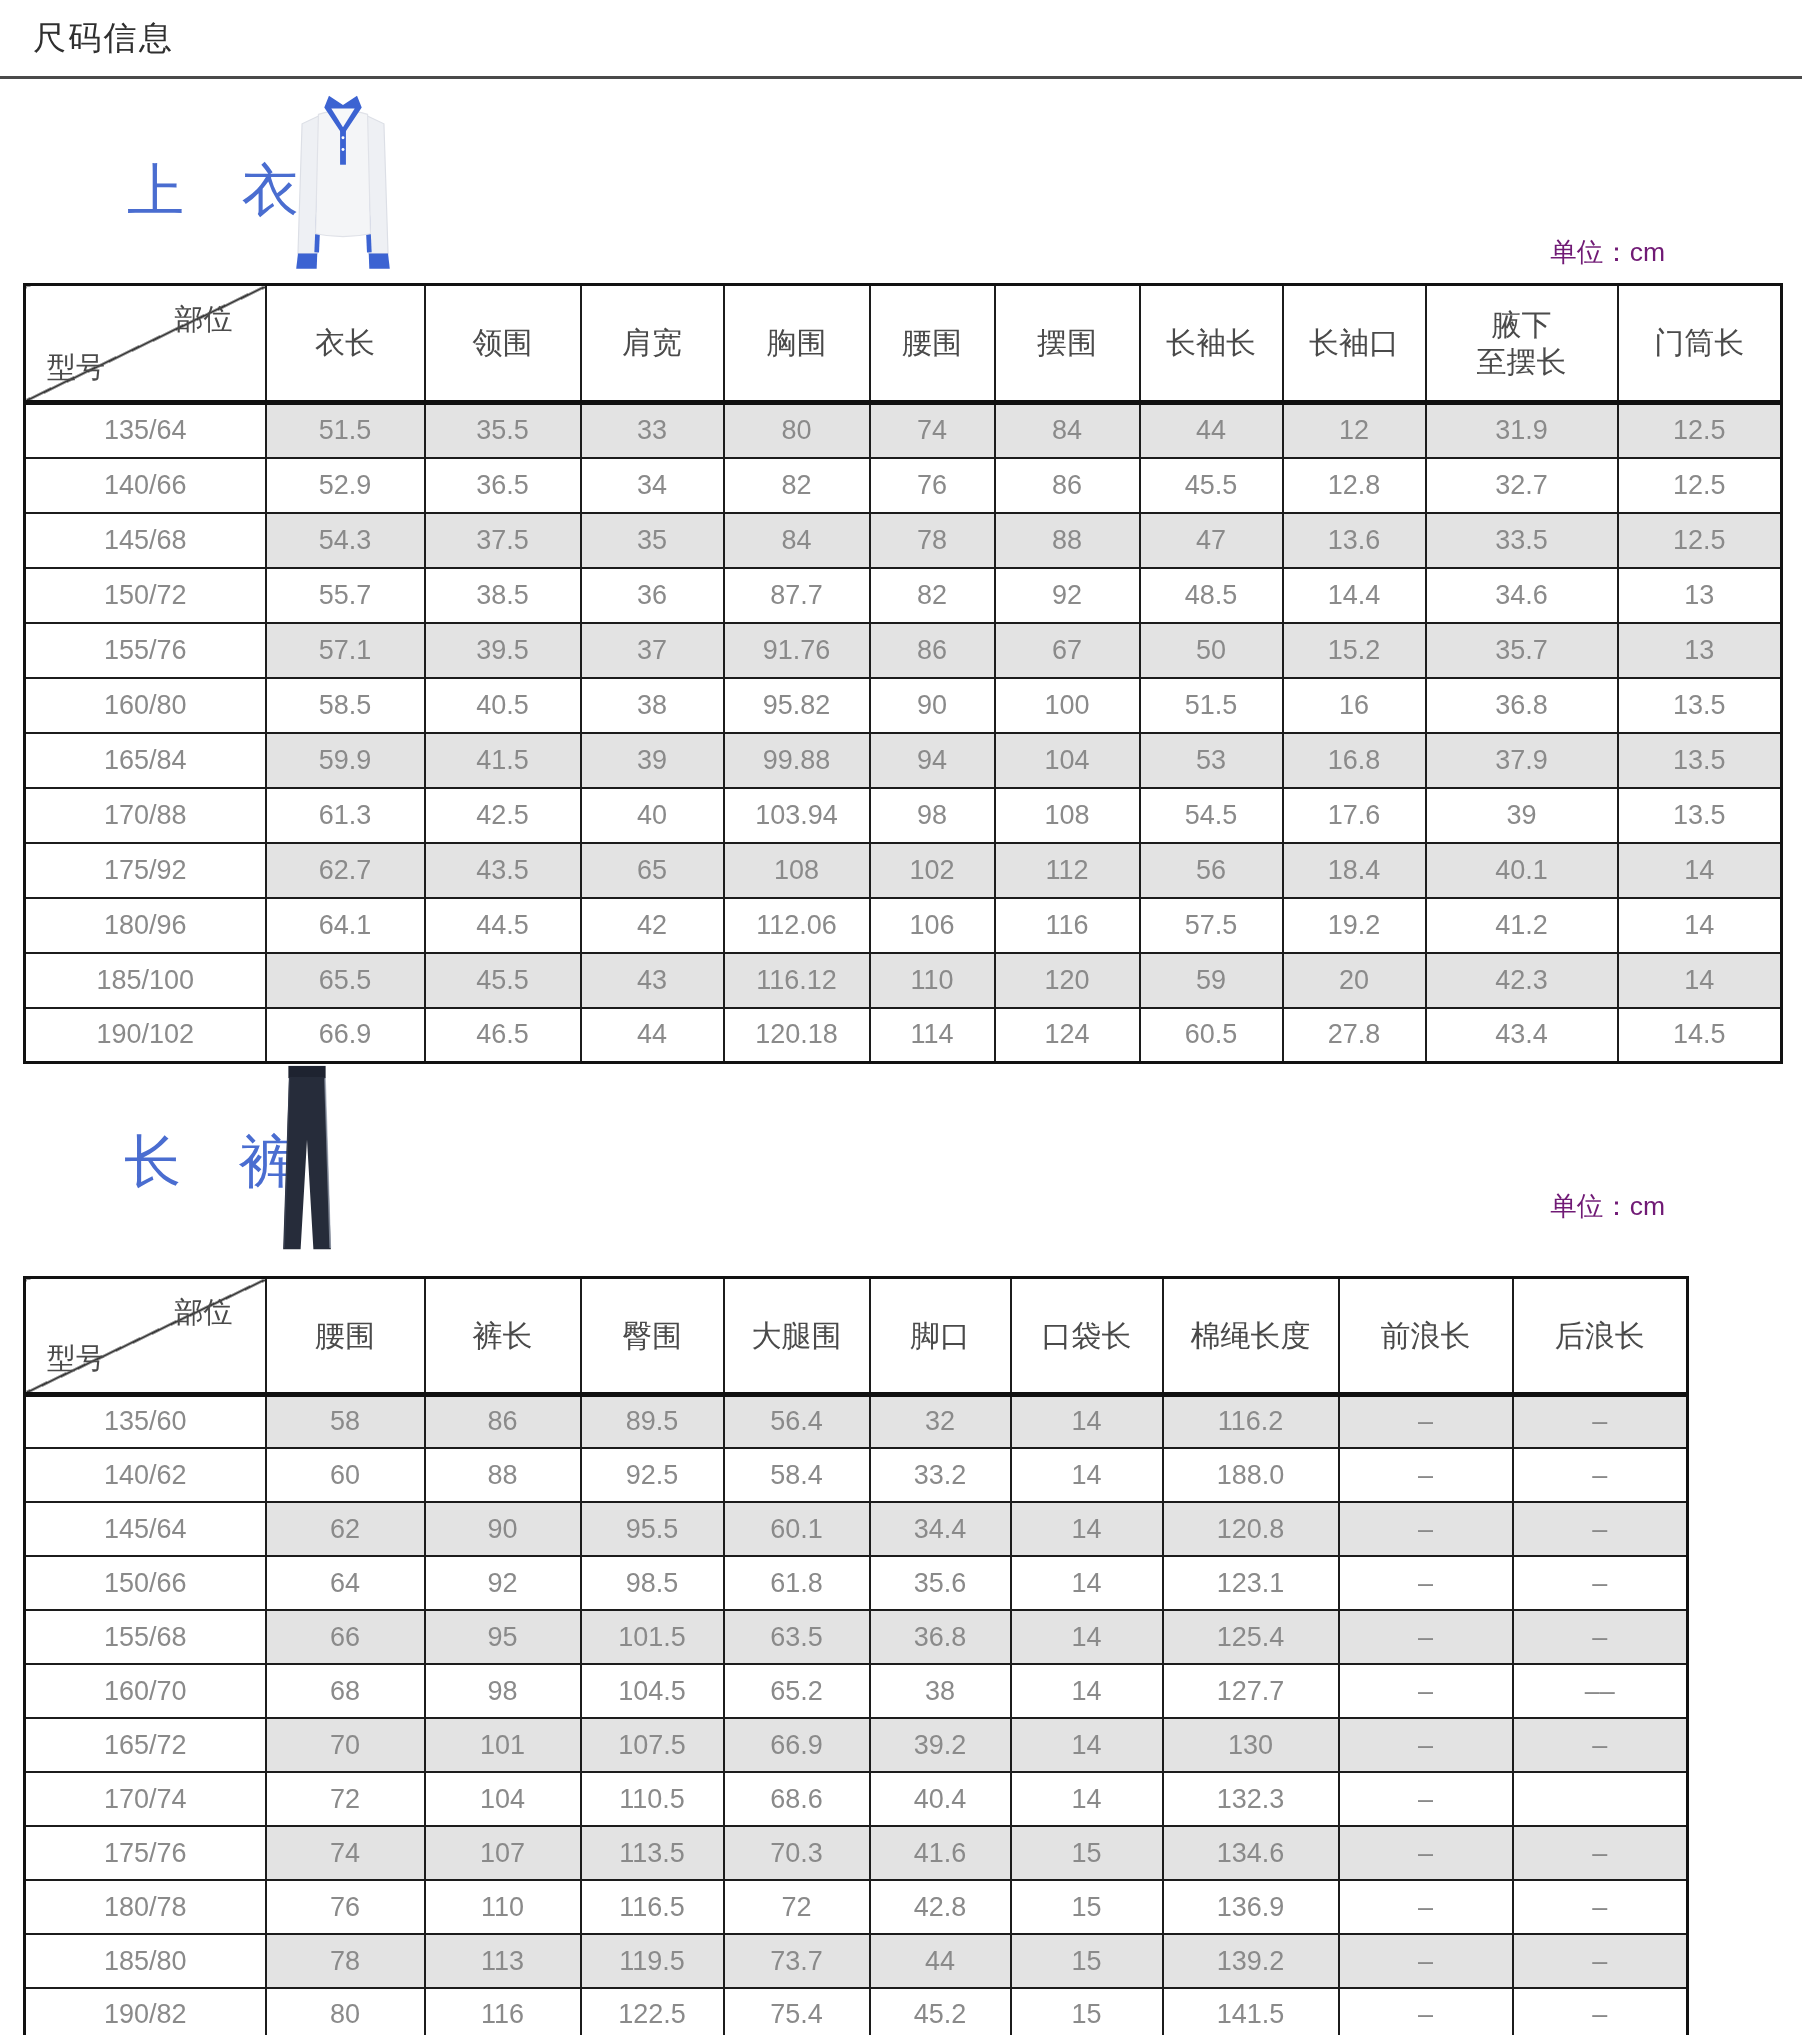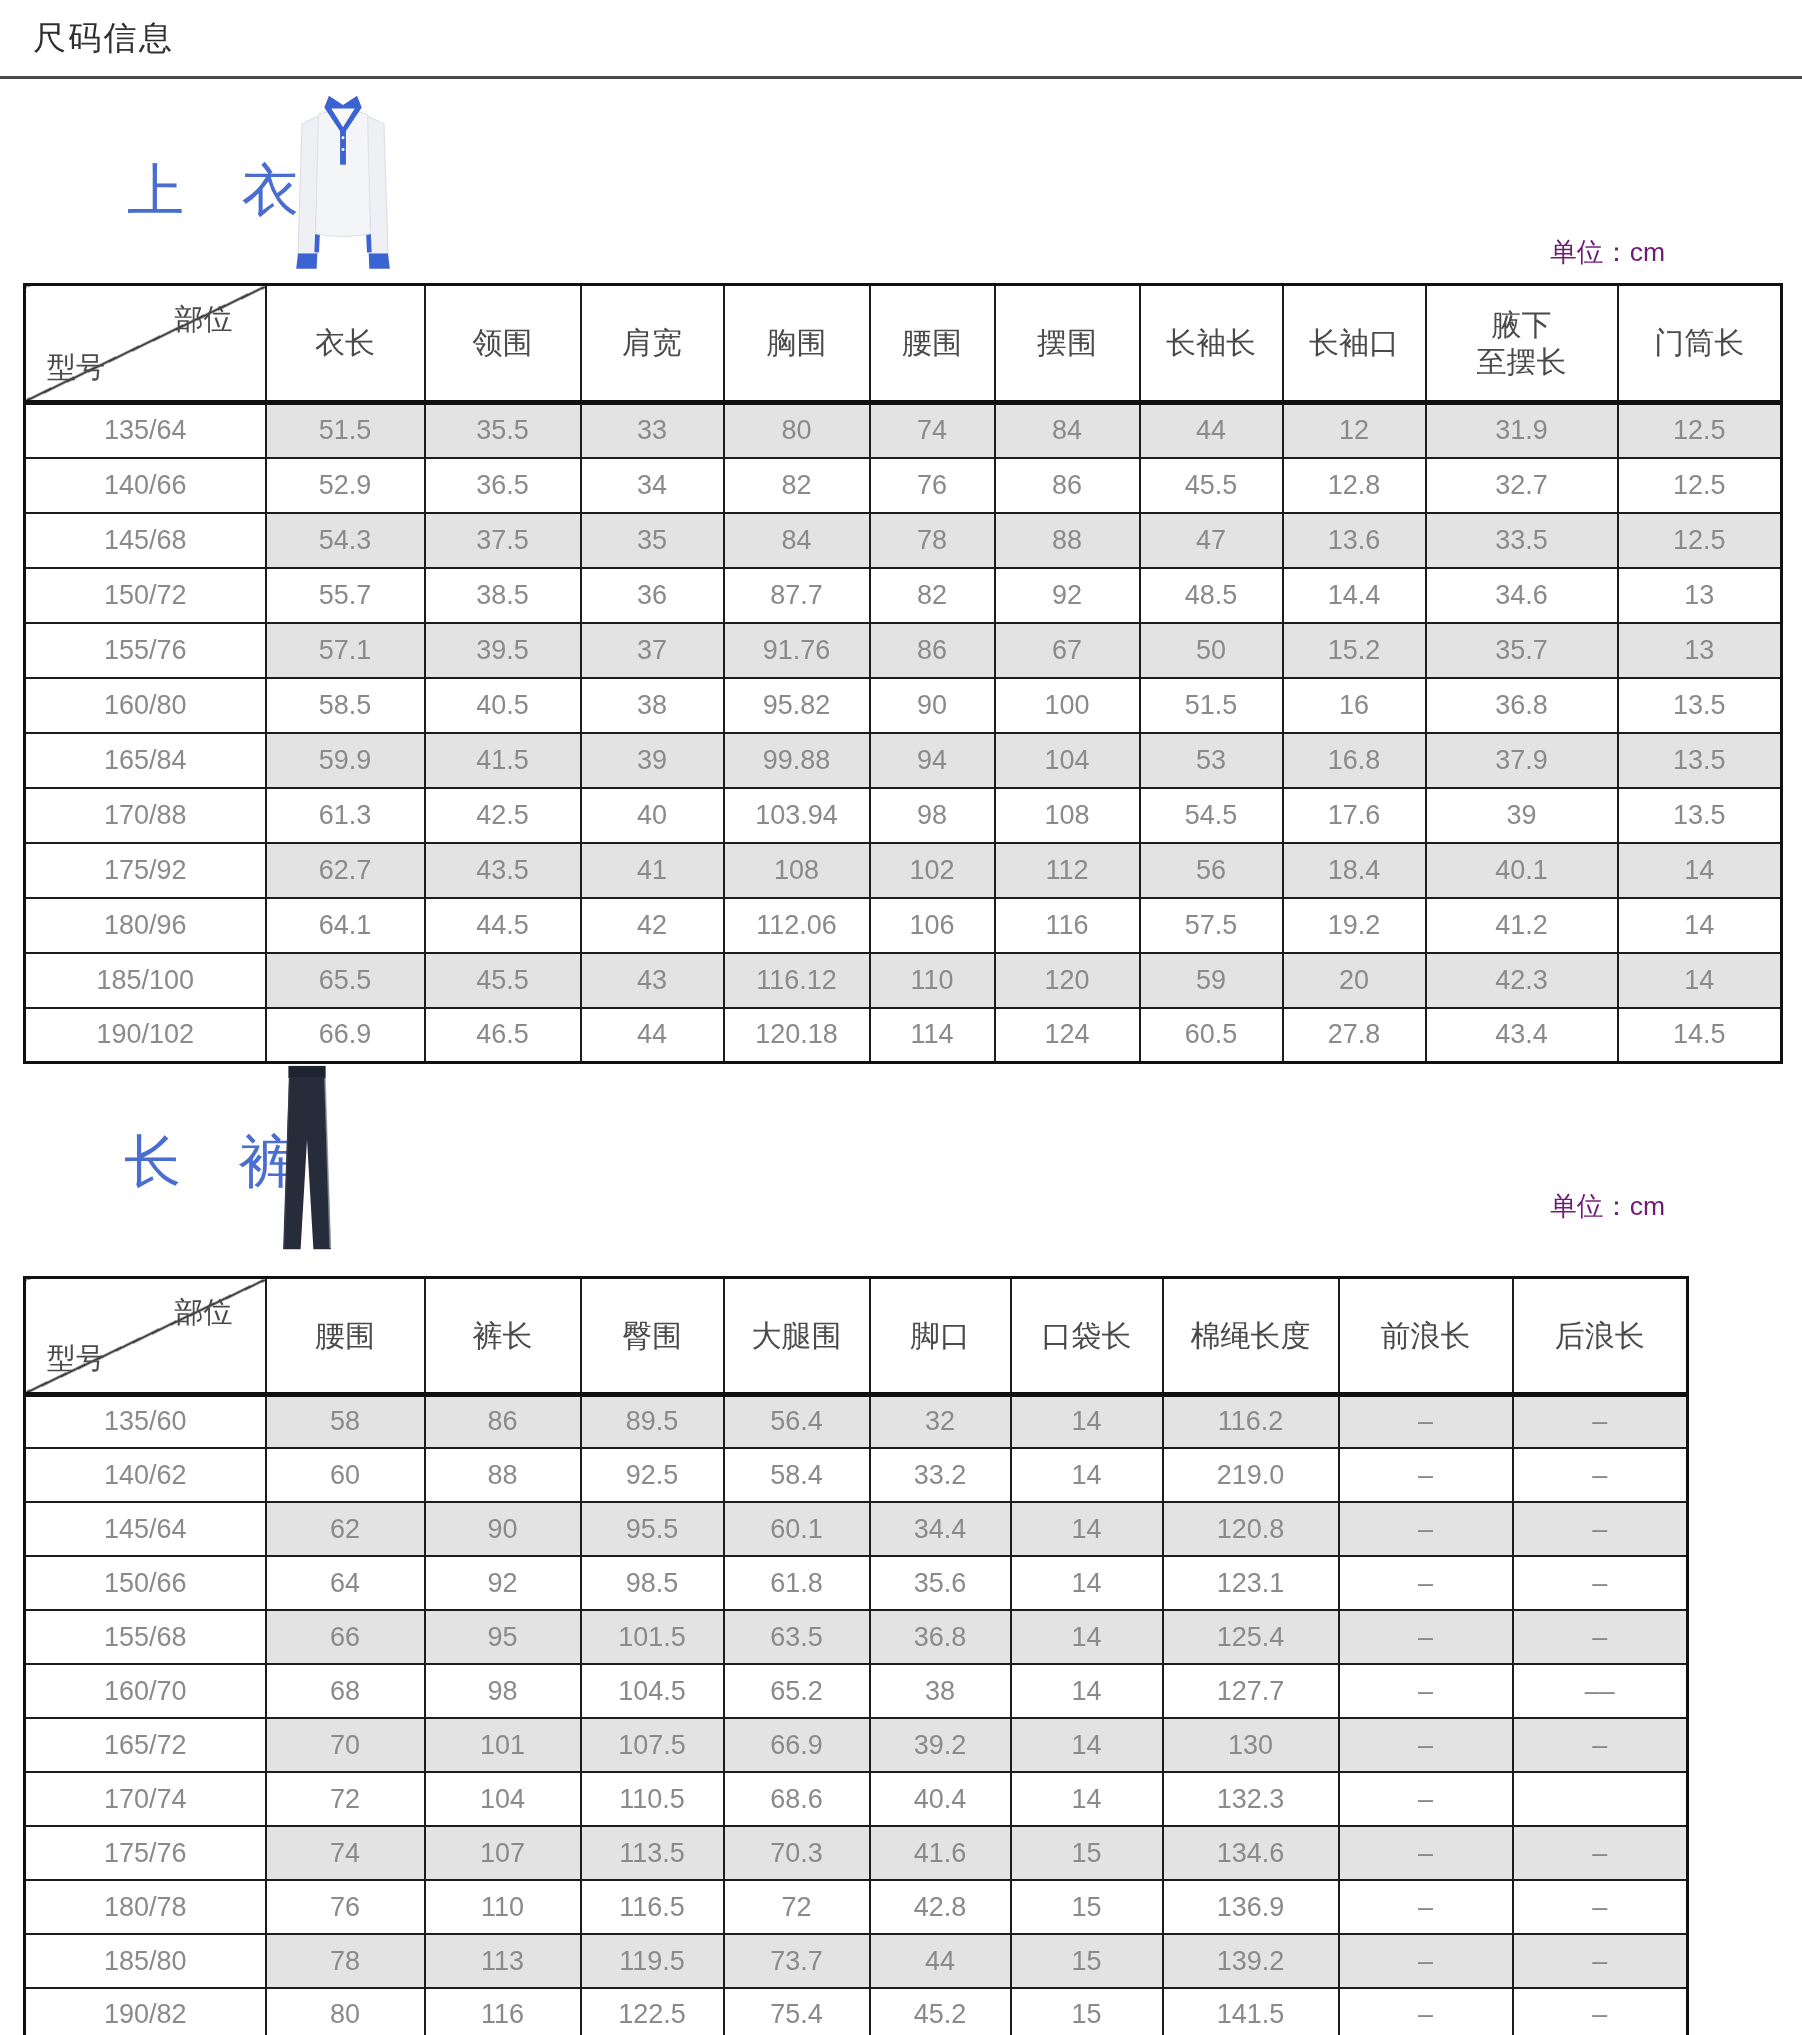--- a/index.html
+++ b/index.html
@@ -265,21 +265,21 @@
         <td class="value-cell">108</td>
         <td class="value-cell">54.5</td>
         <td class="value-cell">17.6</td>
         <td class="value-cell">39</td>
         <td class="value-cell">13.5</td>
       </tr>
       <tr class="shaded">
         <td class="model-cell">175/92</td>
         <td class="value-cell">62.7</td>
         <td class="value-cell">43.5</td>
-        <td class="value-cell">41</td>
+        <td class="value-cell">65</td>
         <td class="value-cell">108</td>
         <td class="value-cell">102</td>
         <td class="value-cell">112</td>
         <td class="value-cell">56</td>
         <td class="value-cell">18.4</td>
         <td class="value-cell">40.1</td>
         <td class="value-cell">14</td>
       </tr>
       <tr>
         <td class="model-cell">180/96</td>
@@ -380,21 +380,21 @@
         <td class="value-cell">–</td>
       </tr>
       <tr>
         <td class="model-cell">140/62</td>
         <td class="value-cell">60</td>
         <td class="value-cell">88</td>
         <td class="value-cell">92.5</td>
         <td class="value-cell">58.4</td>
         <td class="value-cell">33.2</td>
         <td class="value-cell">14</td>
-        <td class="value-cell">219.0</td>
+        <td class="value-cell">188.0</td>
         <td class="value-cell">–</td>
         <td class="value-cell">–</td>
       </tr>
       <tr class="shaded">
         <td class="model-cell">145/64</td>
         <td class="value-cell">62</td>
         <td class="value-cell">90</td>
         <td class="value-cell">95.5</td>
         <td class="value-cell">60.1</td>
         <td class="value-cell">34.4</td>

